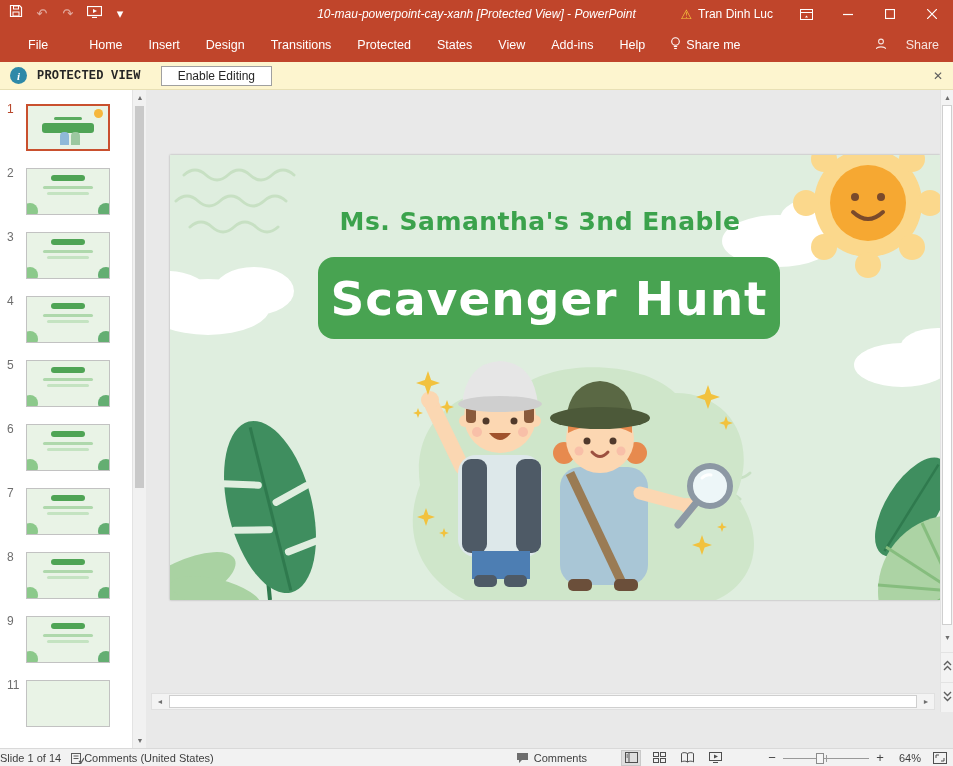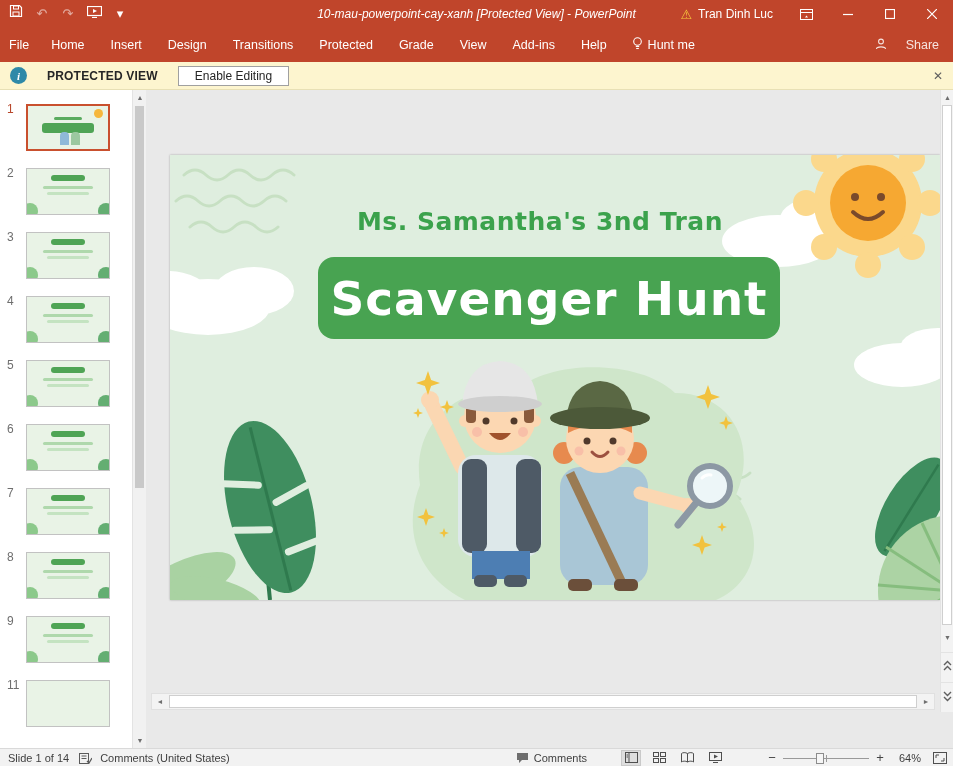--- a/index.html
+++ b/index.html
@@ -13,28 +13,28 @@
   .q.dim{opacity:.55;}
   .tb-title{position:absolute;left:50%;top:0;transform:translateX(-50%);line-height:28px;font-size:12px;white-space:nowrap;font-style:italic;}
   .account{position:absolute;right:180px;top:0;height:28px;display:flex;align-items:center;gap:6px;font-size:12px;}
   .warn{color:#F8C73D;font-size:13px;}
   .winctrl{position:absolute;right:0;top:0;height:28px;display:flex;}
   .winbtn{width:42px;height:28px;display:flex;align-items:center;justify-content:center;cursor:pointer;}
 
   
   .tabsbar{position:absolute;top:28px;left:0;width:100%;height:34px;background:#C0452B;display:flex;align-items:center;color:#fff;font-size:12.5px;}
   .tab{padding:0 13px;line-height:34px;cursor:pointer;white-space:nowrap;}
-  .tab.file{padding:0 9px;}
+  .tab.file{padding:0 28px;}
   .tellme{display:flex;align-items:center;gap:5px;margin-left:12px;cursor:pointer;}
   .share{position:absolute;right:14px;top:0;height:34px;display:flex;align-items:center;gap:19px;color:rgba(255,255,255,.85);cursor:pointer;}
 
   
   .pvbar{position:absolute;top:62px;left:0;width:100%;height:28px;background:#FDF5CF;border-bottom:1px solid #E8E0B5;display:flex;align-items:center;font-size:12px;color:#262626;}
   .pv-icon{width:17px;height:17px;border-radius:50%;background:#2E89A8;color:#fff;font-size:11px;font-weight:bold;font-style:italic;display:flex;align-items:center;justify-content:center;margin-left:10px;font-family:"Liberation Serif",serif;flex:none;}
-  .pv-label{font-weight:bold;margin-left:20px;letter-spacing:.2px;white-space:nowrap;}
+  .pv-label{font-weight:bold;margin-left:10px;letter-spacing:.2px;white-space:nowrap;font-family:Liberation Mono, monospace;}
   .pv-msg{margin-left:8px;white-space:nowrap;}
   .pv-btn{margin-left:20px;padding:2px 16px;background:#fff;border:1px solid #A0A0A0;font-size:12px;color:#262626;cursor:pointer;white-space:nowrap;}
   .pv-close{position:absolute;right:10px;color:#5F5F5F;font-size:12px;cursor:pointer;}
 
   
   .thumbpanel{position:absolute;top:90px;left:0;width:132px;bottom:18px;background:#fff;overflow:hidden;padding-top:4px;}
   .titem{position:relative;height:64px;}
   .tnum{position:absolute;left:7px;top:8px;font-size:12px;color:#6E6E6E;}
   .titem.sel .tnum{color:#B8472B;}
   .thumb{position:absolute;left:26px;top:10px;width:84px;height:47px;background:#E9F3E6;border:1px solid #C2C2C2;overflow:hidden;cursor:pointer;}
@@ -73,21 +73,21 @@
   .vscroll .sb-arr{width:13px;}
   .vscroll .up{top:0;}
   .vscroll .mid-down{top:540px;}
   .vs-thumb{position:absolute;left:1px;right:1px;top:15px;height:520px;background:#fff;border:1px solid #CFCFCF;cursor:pointer;}
   .vs-nav{position:absolute;left:0;width:13px;height:26px;display:flex;align-items:center;justify-content:center;cursor:pointer;border-top:1px solid #E3E3E3;}
   .vs-nav.prev{top:562px;}
   .vs-nav.next{top:592px;}
 
   
   .statusbar{position:absolute;left:0;right:0;bottom:0;height:18px;background:#F2F2F2;border-top:1px solid #D9D9D9;display:flex;align-items:center;font-size:11px;color:#3F3F3F;}
-  .sb-item{margin-left:8px;white-space:nowrap;cursor:pointer;}
+  .sb-item{white-space:nowrap;cursor:pointer;}
   .sb-ic{margin-left:10px;display:flex;align-items:center;cursor:pointer;}
   .sb-flex{flex:1;}
   .sb-comments{display:flex;align-items:center;gap:5px;margin-right:34px;cursor:pointer;}
   .views{display:flex;align-items:center;gap:8px;margin-right:40px;}
   .vbtn{width:20px;height:16px;display:flex;align-items:center;justify-content:center;cursor:pointer;}
   .vbtn.active{background:#DEDEDE;border:1px solid #C9C9C9;}
   .zoomout,.zoomin{width:14px;text-align:center;font-size:13px;color:#444;cursor:pointer;}
   .slider{position:relative;width:86px;height:16px;margin:0 4px;cursor:pointer;}
   .slider .track{position:absolute;left:0;right:0;top:8px;height:1px;background:#9A9A9A;}
   .slider .tick{position:absolute;left:50%;top:5px;width:1px;height:7px;background:#9A9A9A;}
@@ -149,33 +149,33 @@
   </div>
 </div>
 
 <div class="tabsbar">
   <span class="tab file">File</span>
   <span class="tab">Home</span>
   <span class="tab">Insert</span>
   <span class="tab">Design</span>
   <span class="tab">Transitions</span>
   <span class="tab">Protected</span>
-  <span class="tab">Grade</span>
+  <span class="tab">States</span>
   <span class="tab">View</span>
   <span class="tab">Add-ins</span>
   <span class="tab">Help</span>
   <span class="tellme">
     <span>
       <svg width="11" height="13" viewBox="0 0 11 13">
           <circle cx="5.5" cy="4.5" r="3.8" fill="none" stroke="#fff" stroke-width="1.1"></circle>
           <line x1="3.8" y1="9.5" x2="7.2" y2="9.5" stroke="#fff" stroke-width="1.1"></line>
           <line x1="4.2" y1="11.5" x2="6.8" y2="11.5" stroke="#fff" stroke-width="1.1"></line>
         </svg>
     </span>
-    <span>Hunt me</span>
+    <span>Share me</span>
   </span>
   <span class="share">
     <span>
       <svg width="12" height="12" viewBox="0 0 12 12">
           <circle cx="6" cy="3.5" r="2.4" fill="none" stroke="#fff" stroke-width="1.1" opacity=".85"></circle>
           <path d="M1.5 11 C1.5 8.2 10.5 8.2 10.5 11" fill="none" stroke="#fff" stroke-width="1.1" opacity=".85"></path>
         </svg>
     </span>
     <span>Share</span>
   </span>
@@ -431,21 +431,21 @@
         <use href="#spark" transform="translate(248,258) scale(0.5)"></use>
         <use href="#spark" transform="translate(256,362) scale(0.9)"></use>
         <use href="#spark" transform="translate(274,378) scale(0.5)"></use>
         <use href="#spark" transform="translate(538,242) scale(1.2)"></use>
         <use href="#spark" transform="translate(556,268) scale(0.7)"></use>
         <use href="#spark" transform="translate(532,390) scale(1.0)"></use>
         <use href="#spark" transform="translate(552,372) scale(0.5)"></use>
       </g>
     </svg>
 
-    <div class="sub">Ms. Samantha's 3nd Tran</div>
+    <div class="sub">Ms. Samantha's 3nd Enable</div>
     <div class="pill">
       <span>Scavenger Hunt</span>
     </div>
   </div>
 
   <div class="hscroll">
     <span class="hs-arr l">◄</span>
     <span class="hs-thumb"></span>
     <span class="hs-arr r">►</span>
   </div>

